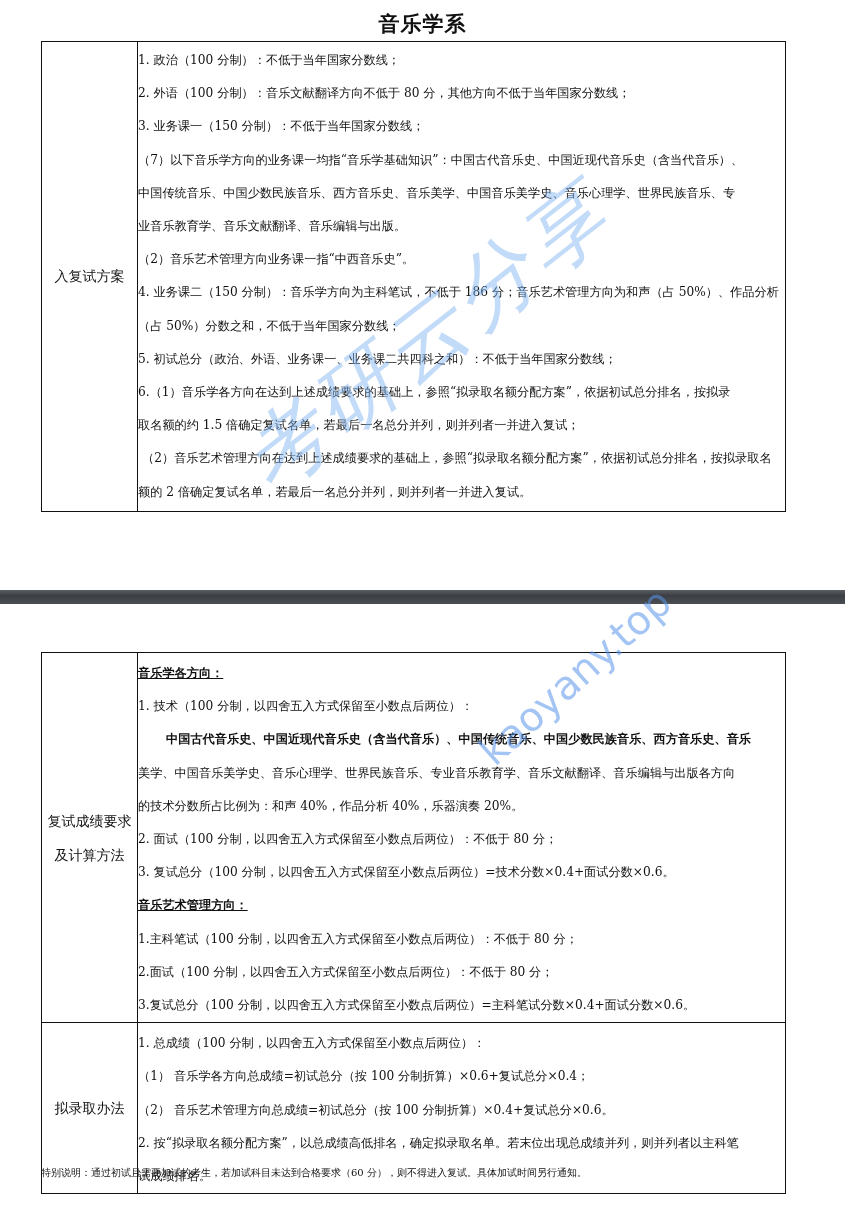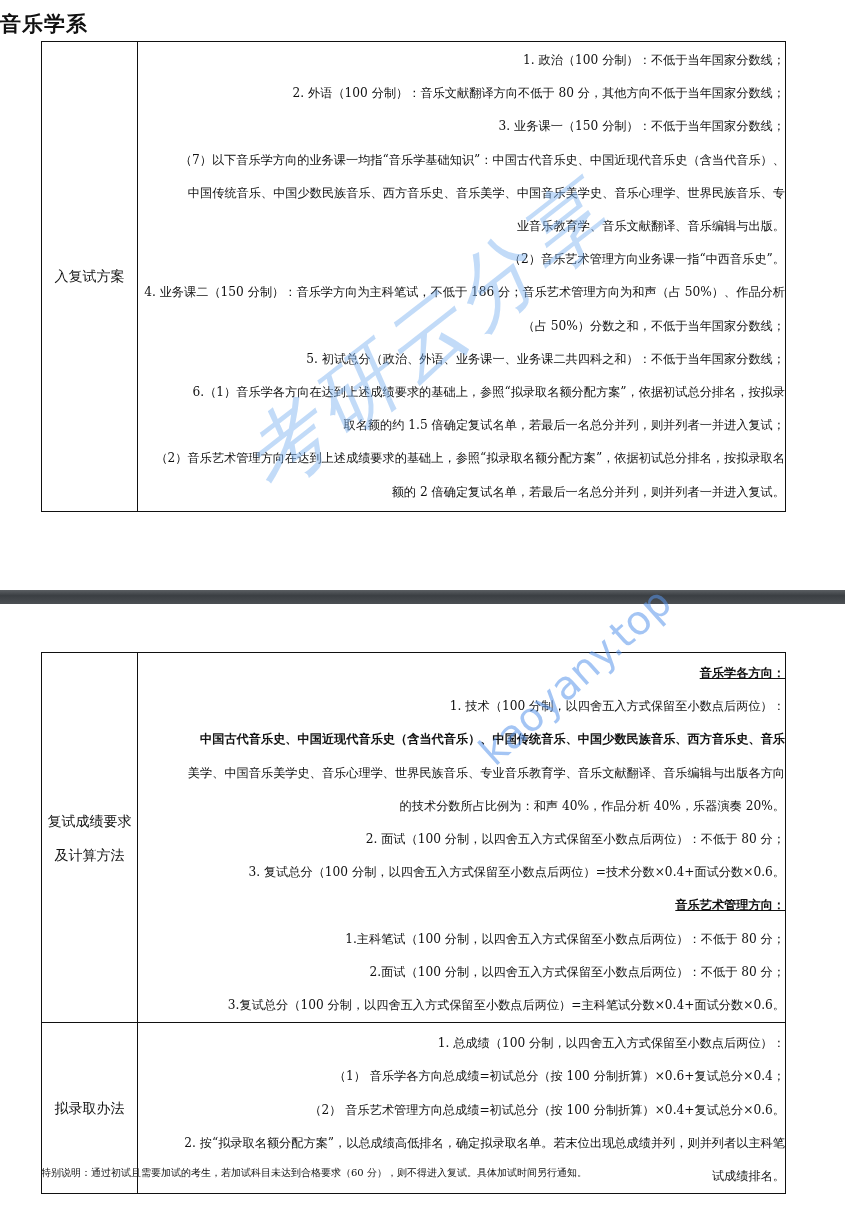--- a/index.html
+++ b/index.html
@@ -9,34 +9,34 @@
     font-family: "DejaVu Serif", "Liberation Serif", serif;
   }
   .page { position: absolute; left: 0; width: 845px; background: #fff; }
   .page1 { top: 0; height: 590px; }
   .page2 { top: 604px; height: 611px; }
   .separator {
     position: absolute; left: 0; top: 590px; width: 845px; height: 14px;
     background: linear-gradient(#5a5e62, #3b3f43 40%, #4b4f53);
   }
   .title {
-    position: absolute; top: 10px; left: 0; width: 845px; 
+    position: absolute; top: 10px; left: 0; width: 845px; text-align: center;
     font-family: "DejaVu Sans", "Liberation Sans", sans-serif;
     font-size: 21px; font-weight: bold; letter-spacing: 1px;
   }
   table.doc {
     position: absolute; left: 41px; width: 745px;
     border-collapse: collapse; table-layout: fixed;
   }
   table.doc td { border: 1.3px solid #111; vertical-align: middle; padding: 0; }
   td.label {
     width: 95px; text-align: center; font-size: 14px; line-height: 34px;
   }
   td.content { padding: 6px 8px 4px 7px; font-size: 12.2px; }
-  .line { line-height: 33.2px; white-space: nowrap; overflow: hidden; text-align: right; }
+  .line { line-height: 33.2px; white-space: nowrap; overflow: hidden; }
   .line.bold { font-weight: bold; font-family: "DejaVu Sans", "Liberation Sans", sans-serif; text-decoration: underline; }
   .indent1 { padding-left: 4px; }
   .indent2 { padding-left: 28px; font-weight: bold; }
   .note {
     position: absolute; left: 41px; top: 562px; font-size: 10px; white-space: nowrap;
   }
   .watermark {
     position: absolute; pointer-events: none; color: rgba(120,175,240,0.45);
     font-family: "DejaVu Serif", serif;
   }

